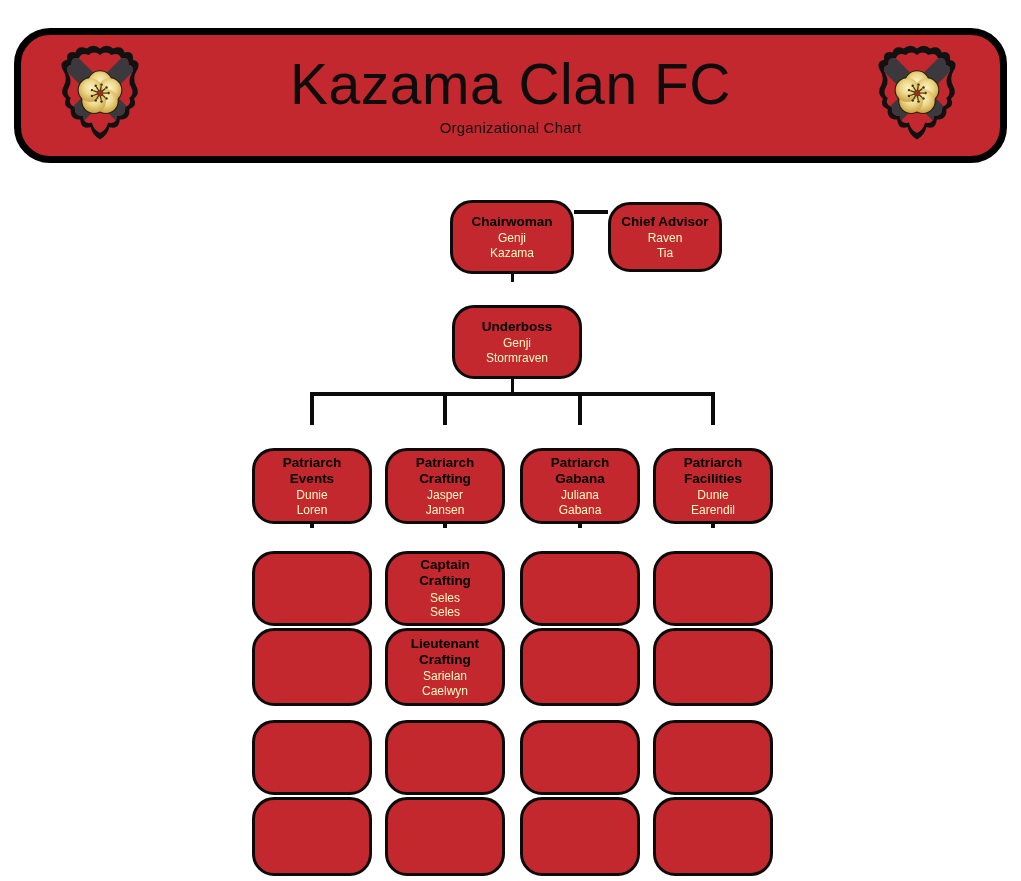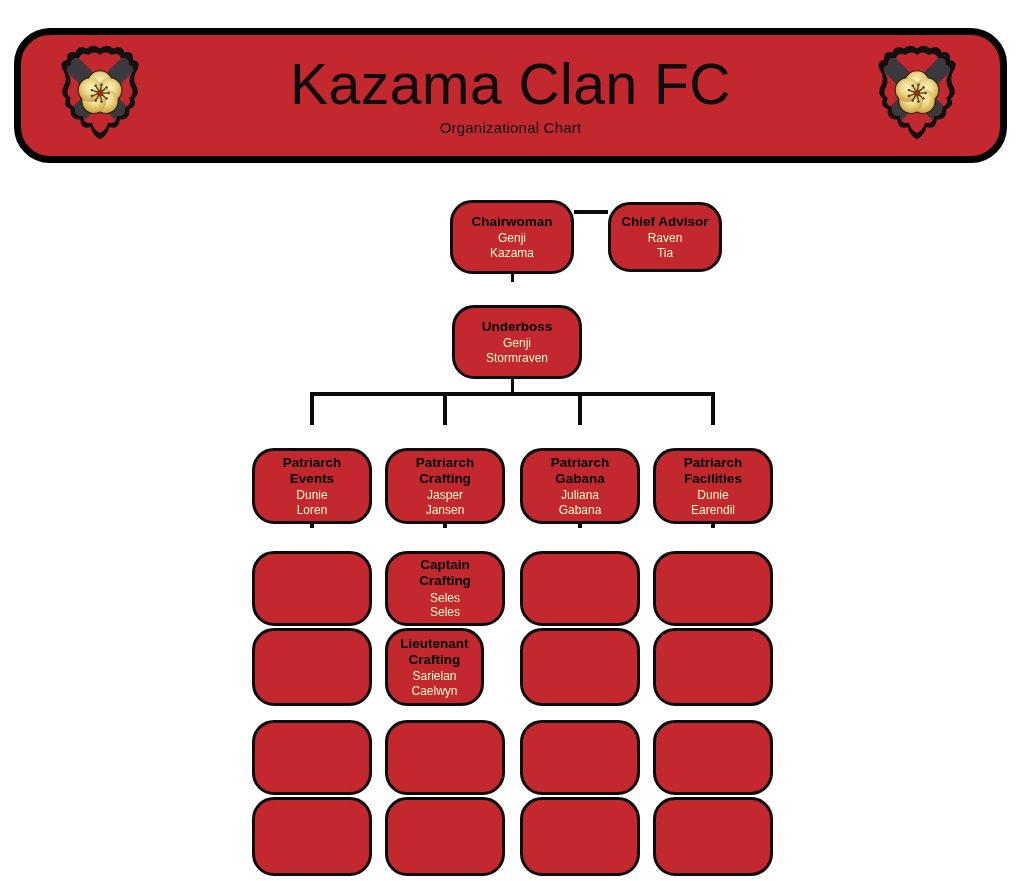--- a/index.html
+++ b/index.html
@@ -200,21 +200,21 @@
     <div class="node" style="left:385px;top:528px;width:120px;height:75px;">
       <div class="role">
         <span>Captain</span>
         <span>Crafting</span>
       </div>
       <div class="names">
         <span>Seles</span>
         <span>Seles</span>
       </div>
     </div>
-    <div class="node" style="left:385px;top:605px;width:99px;height:78px;justify-content:center;">
+    <div class="node" style="left:385px;top:605px;width:120px;height:78px;justify-content:center;">
       <div class="role">
         <span>Lieutenant</span>
         <span>Crafting</span>
       </div>
       <div class="names">
         <span>Sarielan</span>
         <span>Caelwyn</span>
       </div>
     </div>
 

